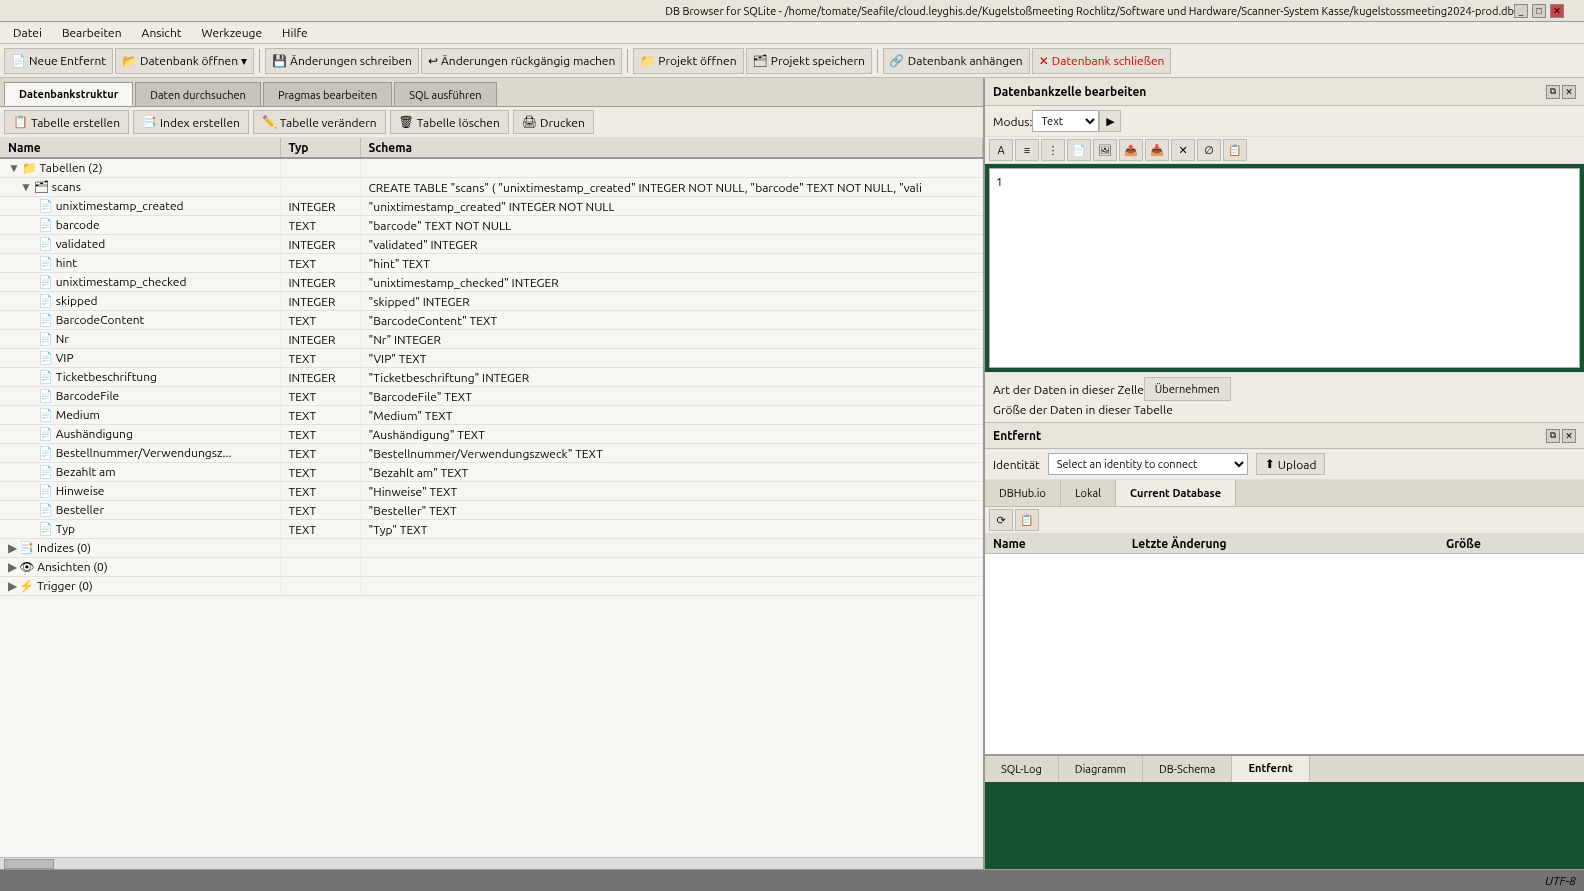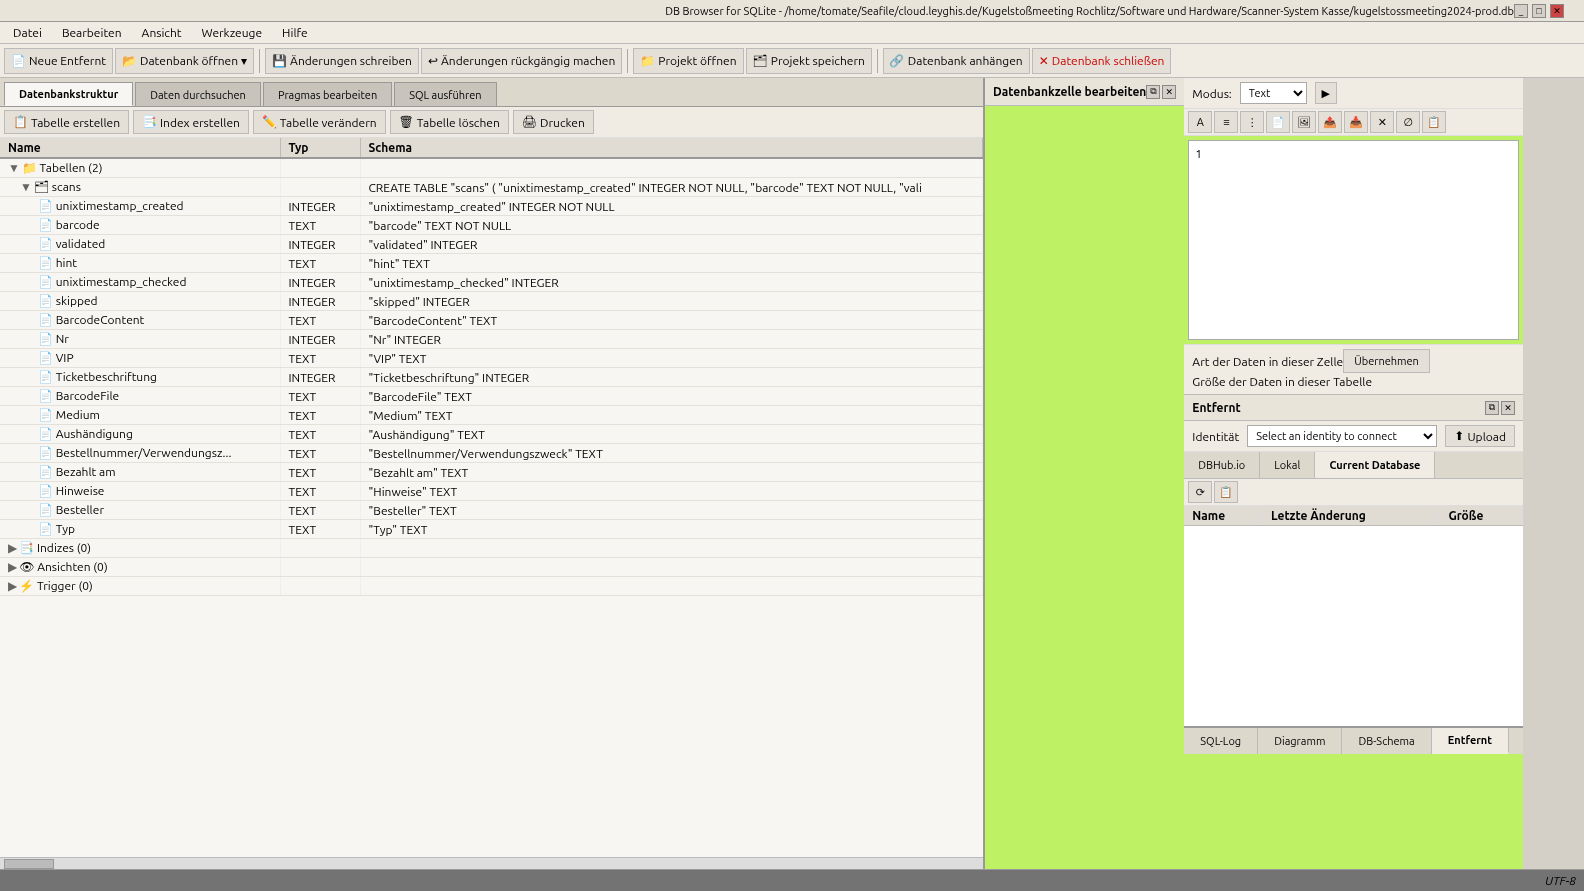--- a/index.html
+++ b/index.html
@@ -136,24 +136,24 @@
       border-bottom: 1px solid #e4e0da;
       border-right: 1px solid #eee;
       white-space: nowrap;
     }
     .row-selected td { background: #7060c0 !important; color: white; }
     .row-selected td.schema-cell { color: white; }
     .expand-icon { color: #666; margin-right: 2px; cursor: pointer; }
 
     
     .right-panel {
-      width: 538px;
-      background: #bef264;
-      display: flex;
-      flex-direction: row;
+      width: 599px;
+      background: #14532d;
+      display: flex;
+      flex-direction: column;
     }
 
     .right-panel-header {
       display: flex;
       align-items: center;
       justify-content: space-between;
       padding: 4px 8px;
       background: #e8e4da;
       border-bottom: 1px solid #bbb;
       height: 28px;
@@ -164,21 +164,21 @@
       display: flex;
       flex-direction: column;
       overflow: hidden;
     }
 
     
     .mode-row {
       display: flex;
       align-items: center;
       padding: 4px 8px;
-      gap: 8px;
+      gap: 0;
       border-bottom: 1px solid #ddd;
       background: #f0ece4;
     }
 
     
     .icon-toolbar {
       display: flex;
       align-items: center;
       padding: 2px 4px;
       gap: 2px;

